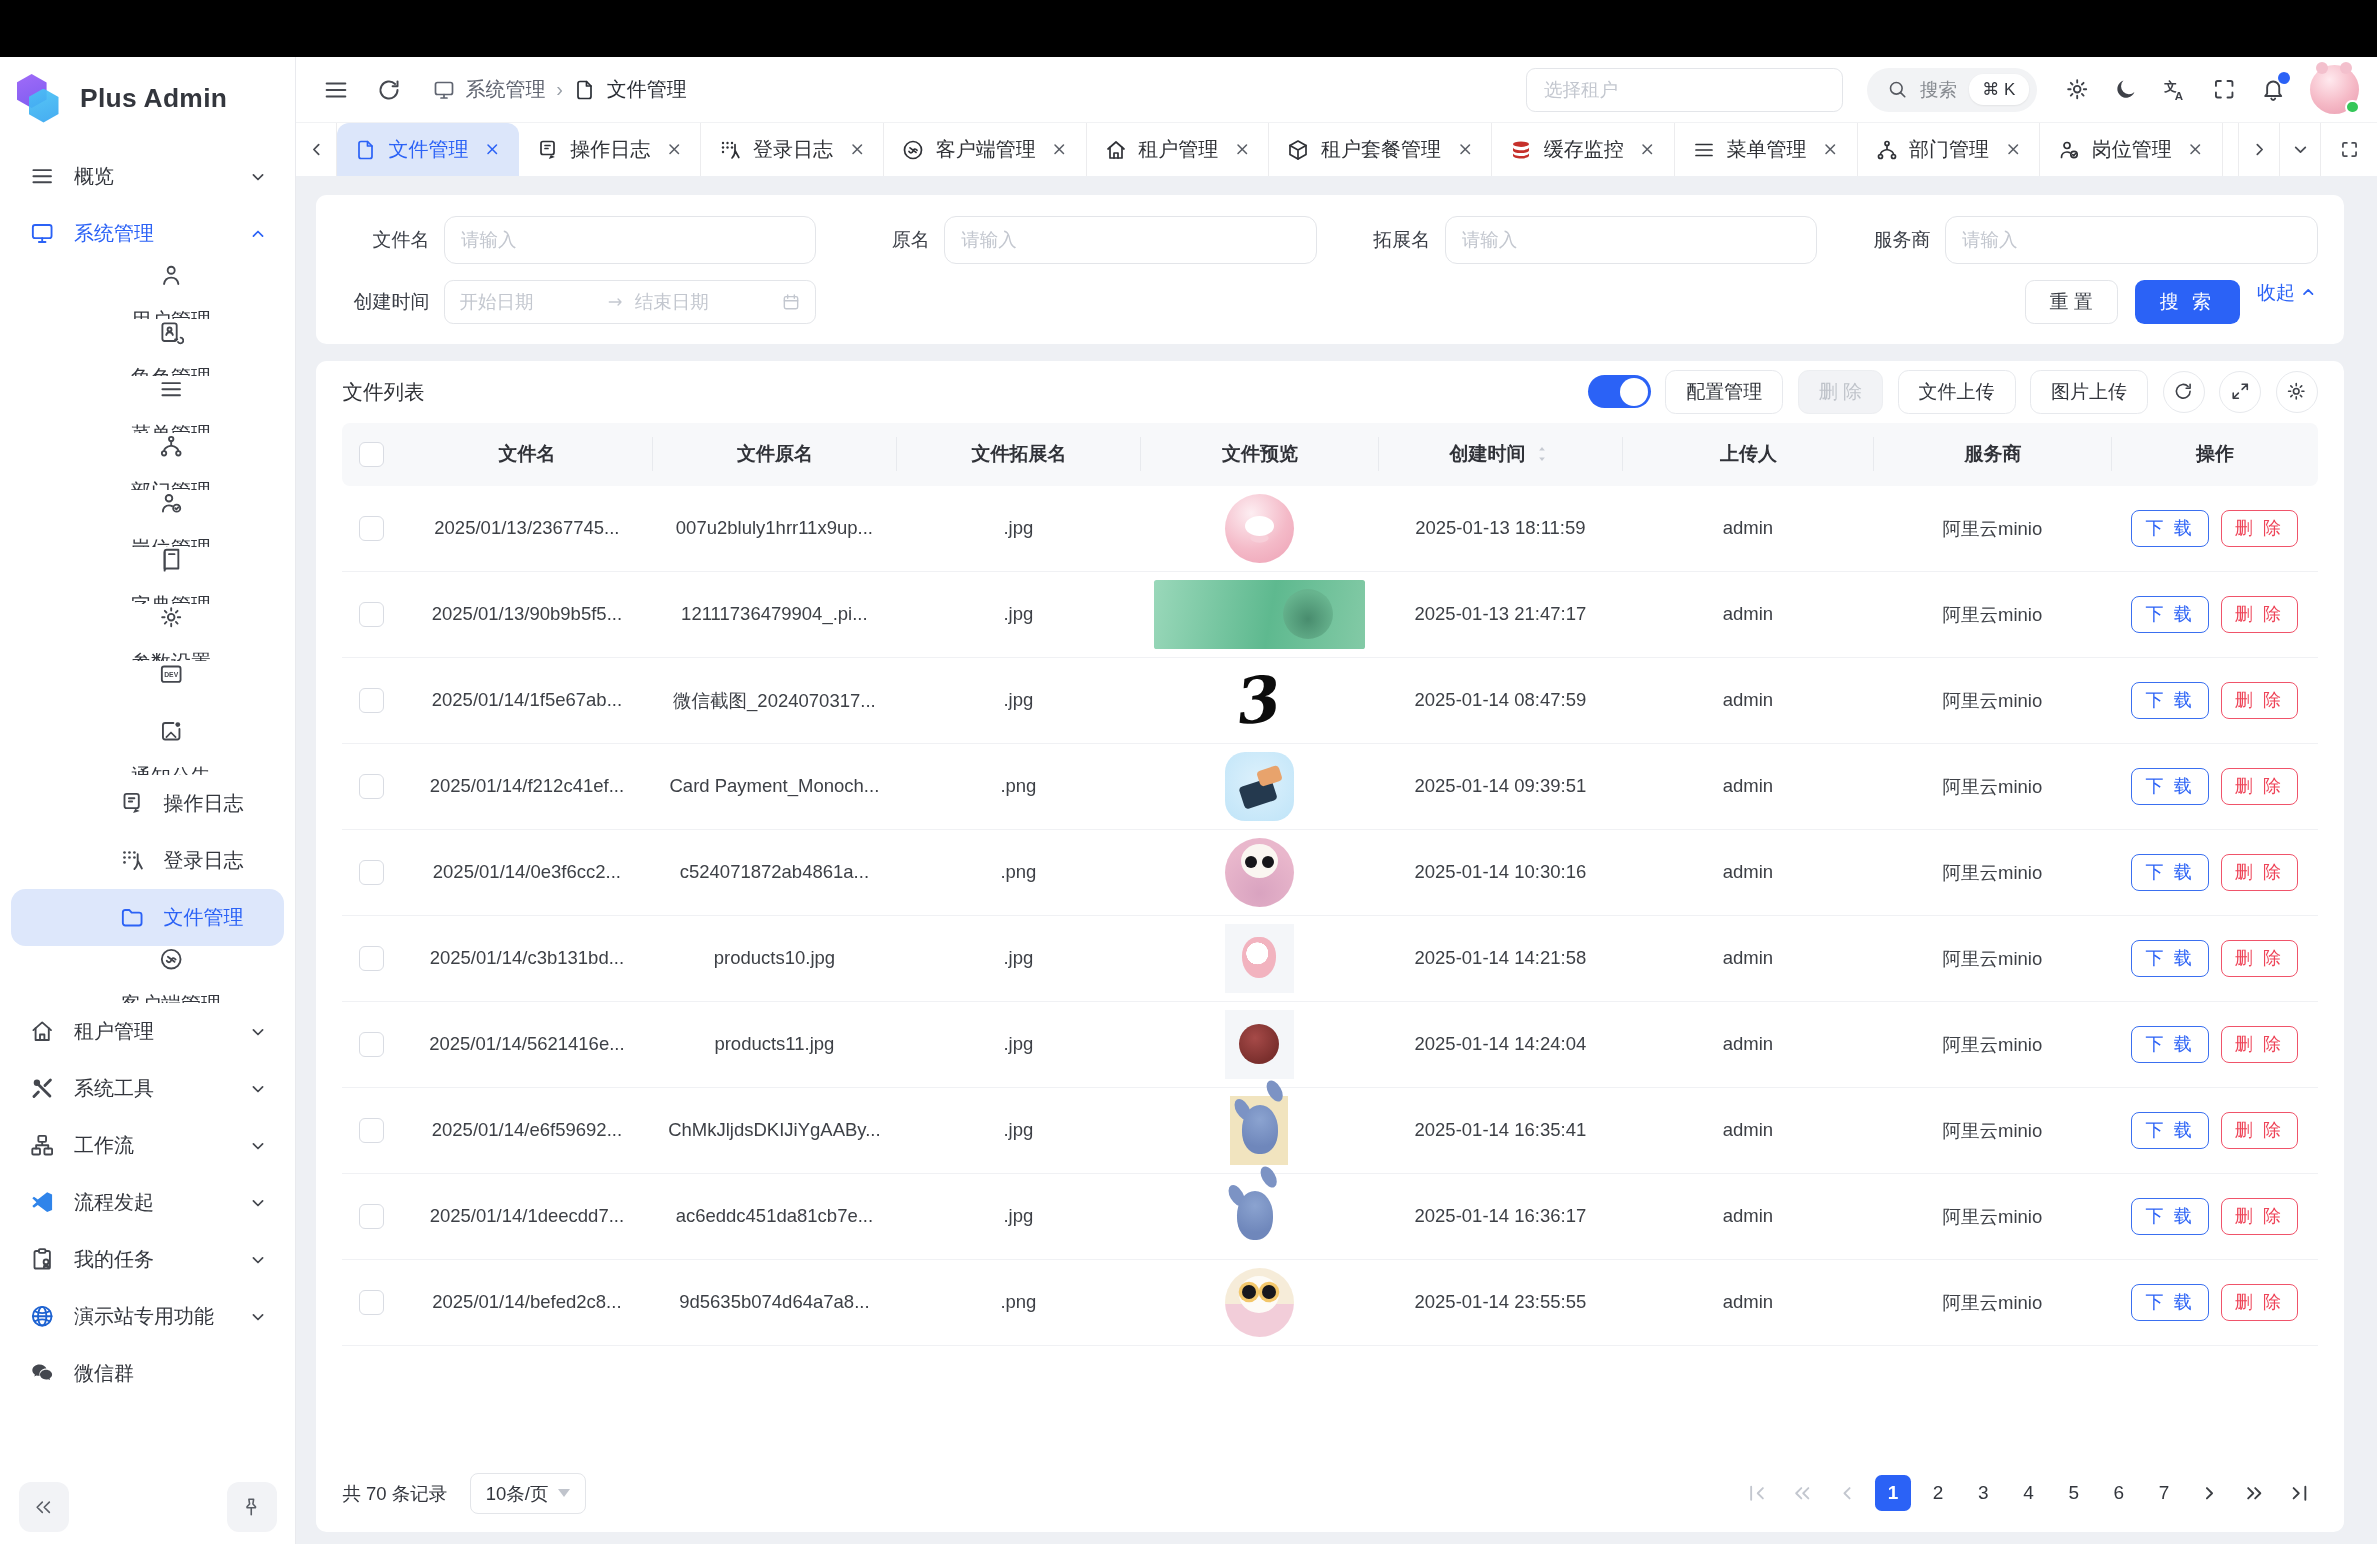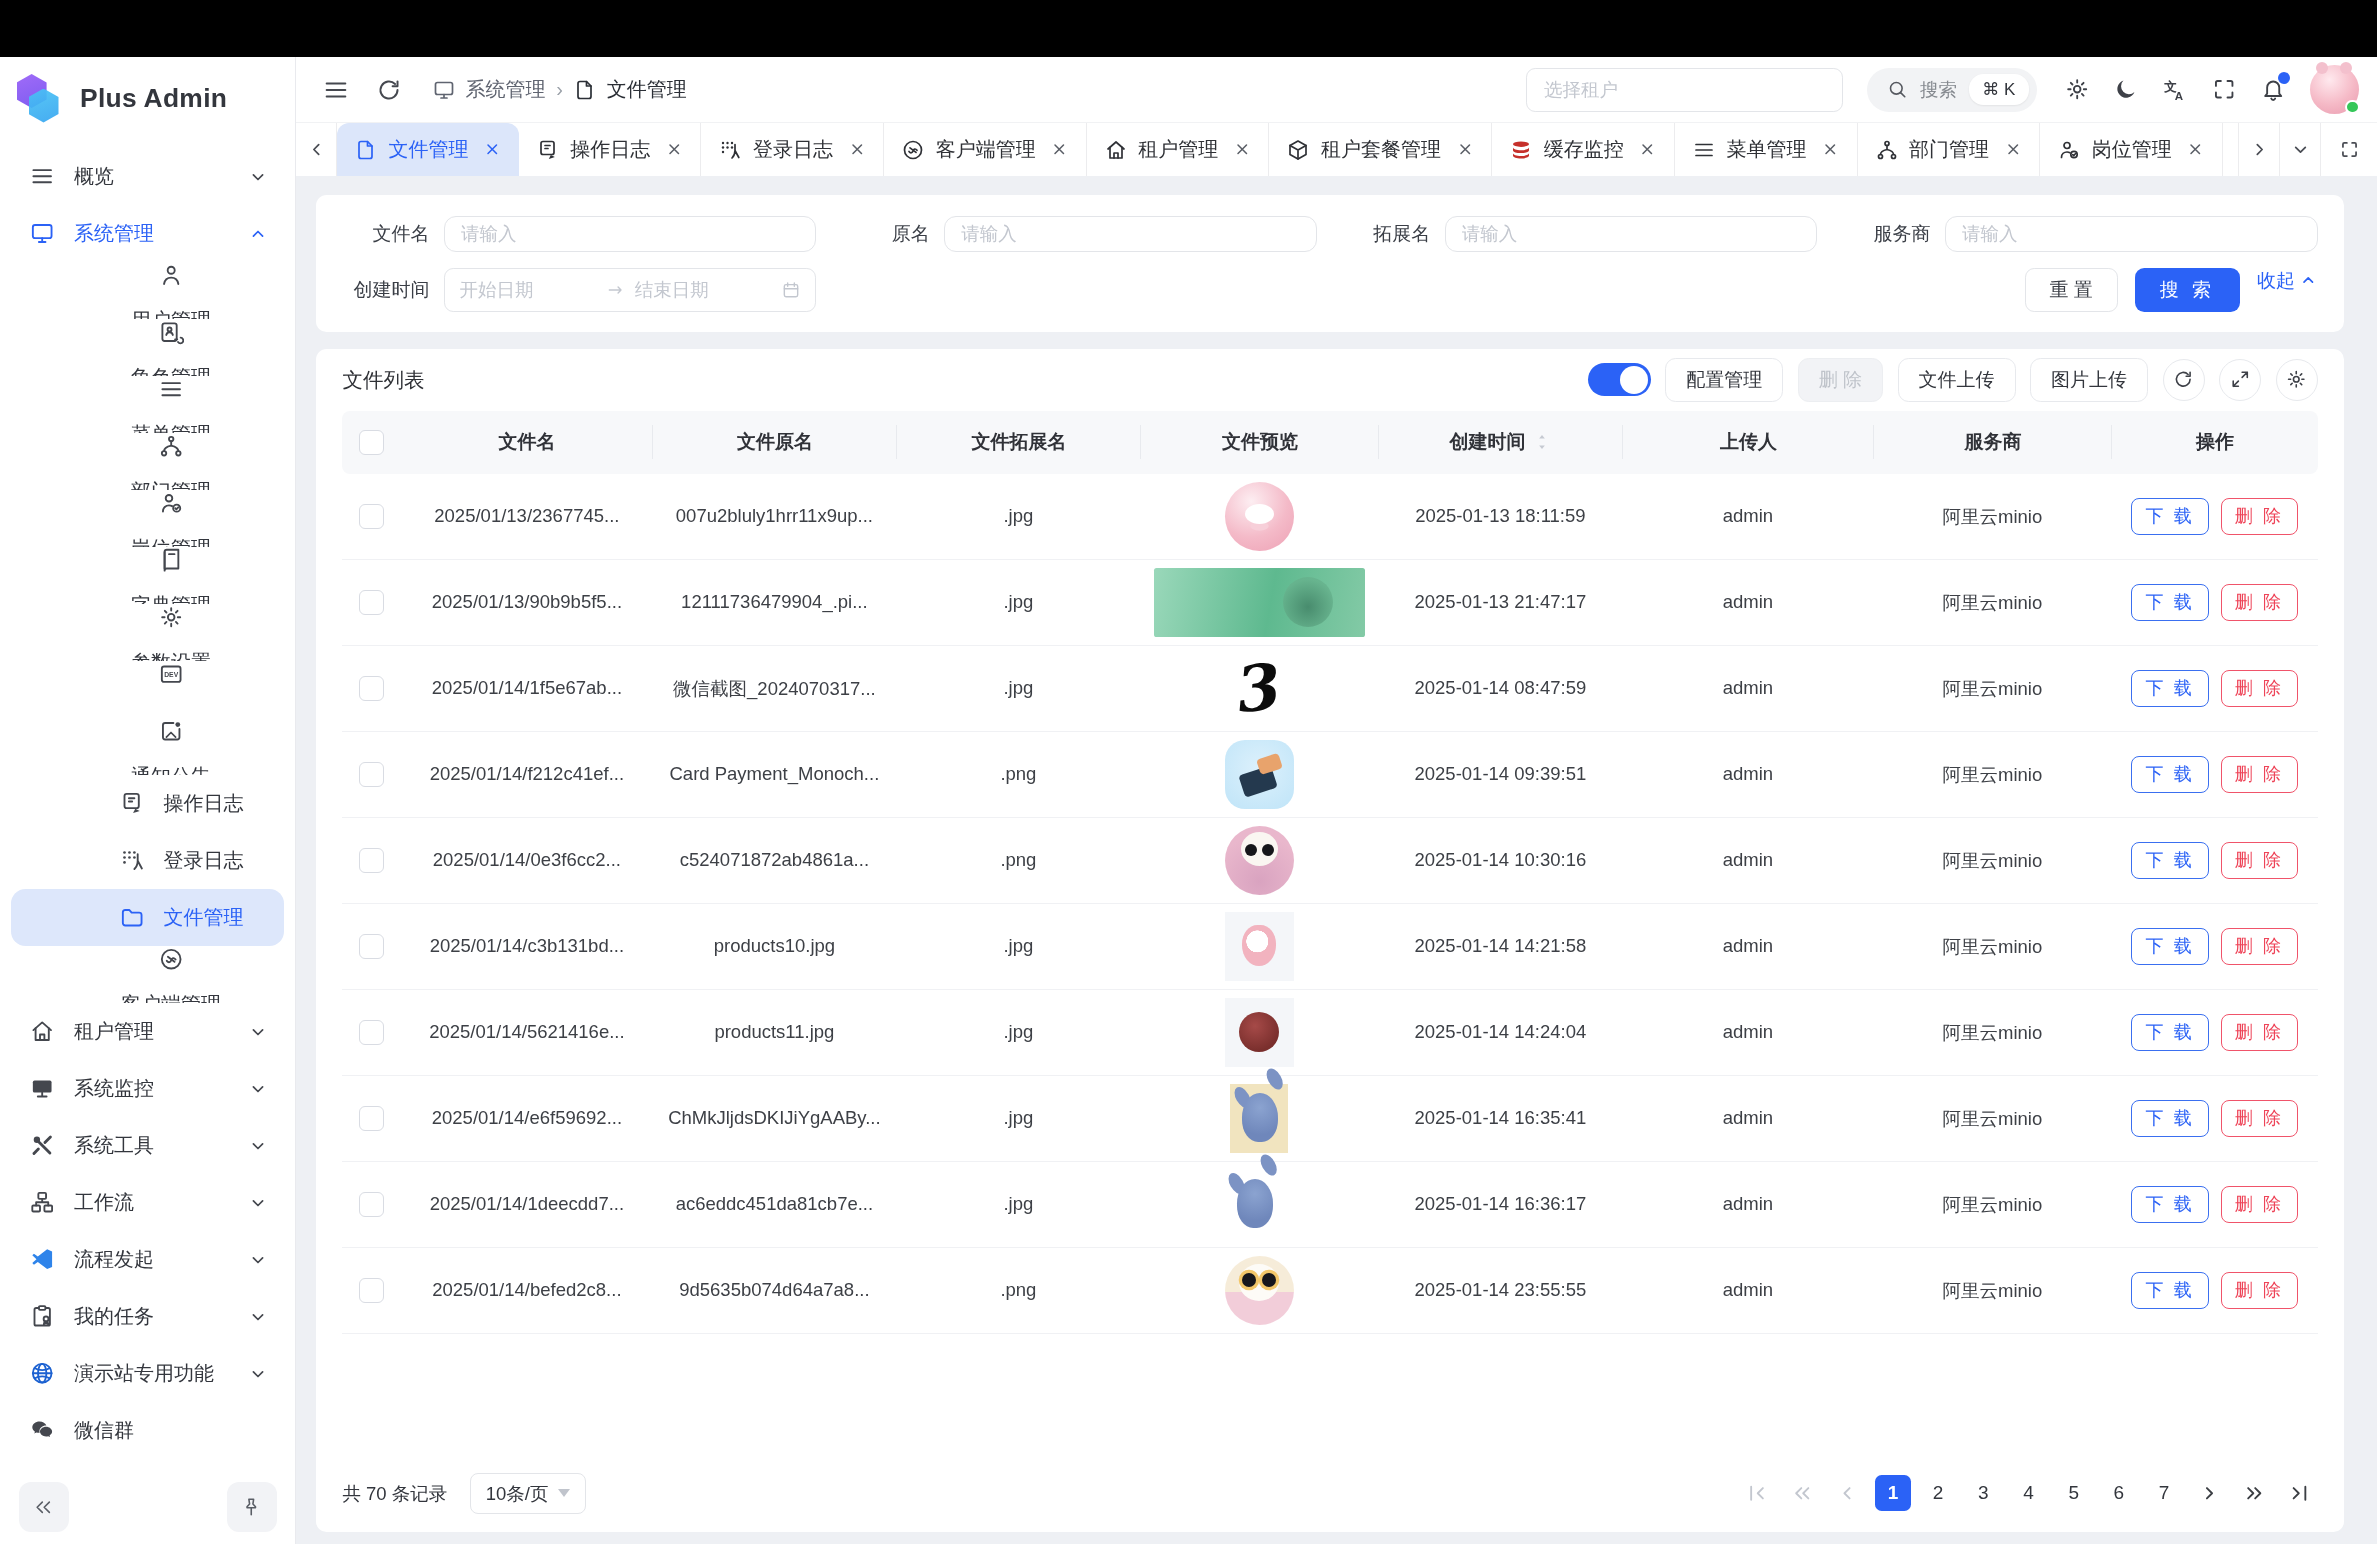--- a/index.html
+++ b/index.html
@@ -96,21 +96,21 @@
 
   
   .content { flex:1; padding:18.5px 33px 12px 20px; display:flex; flex-direction:column; gap:17px; min-height:0; }
   .card { background:#fff; border-radius:10.6px; }
 
   
   .search-card { padding:21px 26.4px 20px; flex:none; }
   .f-row { display:flex; align-items:center; gap:26.4px; }
   .field { flex:1; display:flex; align-items:center; gap:14.5px; min-width:0; }
   .field .flabel { width:87px; text-align:right; font-size:19px; color:#3a3e46; white-space:nowrap; flex:none; }
-  .field .finput { flex:1; height:36px; border:1.3px solid #e3e5e9; border-radius:12px; padding:0 16px;
+  .field .finput { flex:1; height:48px; border:1.3px solid #e3e5e9; border-radius:12px; padding:0 16px;
                    font-size:18.5px; color:#2f3136; outline:none; min-width:0; font-family:inherit; }
   .field .finput::placeholder { color:#c3c7cf; }
   .f-row2 { margin-top:16px; }
   .daterange { flex:1; height:44px; border:1.3px solid #e3e5e9; border-radius:9.2px; display:flex;
                align-items:center; padding:0 14.5px; gap:9.2px; color:#c3c7cf; font-size:18.5px; min-width:0; }
   .daterange .dr-start, .daterange .dr-end { flex:1; }
   .daterange .ic { width:20px; height:20px; color:#c3c7cf; }
   .fld-date { max-width:474px; }
   .form-actions { margin-left:auto; display:flex; align-items:flex-start; gap:17px; }
   .btn { height:44px; border-radius:9.2px; font-size:19px; display:inline-flex; align-items:center;
@@ -537,29 +537,20 @@
               <use href="#i-link-circle"></use>
             </svg>
     <span class="lbl">客户端管理</span>
 
   </div>
           <div class="side-item lv1">
     <svg class="ic" viewBox="0 0 40 40" width="26.4" height="26.4">
               <use href="#i-home"></use>
             </svg>
     <span class="lbl">租户管理</span>
-    <svg class="ic chev" viewBox="0 0 30 30" width="20" height="20">
-              <use href="#i-chev-down"></use>
-            </svg>
-  </div>
-          <div class="side-item lv1">
-    <svg class="ic" viewBox="0 0 40 40" width="26.4" height="26.4">
-              <use href="#i-monitor-fill"></use>
-            </svg>
-    <span class="lbl">系统监控</span>
     <svg class="ic chev" viewBox="0 0 30 30" width="20" height="20">
               <use href="#i-chev-down"></use>
             </svg>
   </div>
           <div class="side-item lv1">
     <svg class="ic" viewBox="0 0 40 40" width="26.4" height="26.4">
               <use href="#i-tools"></use>
             </svg>
     <span class="lbl">系统工具</span>
     <svg class="ic chev" viewBox="0 0 30 30" width="20" height="20">

